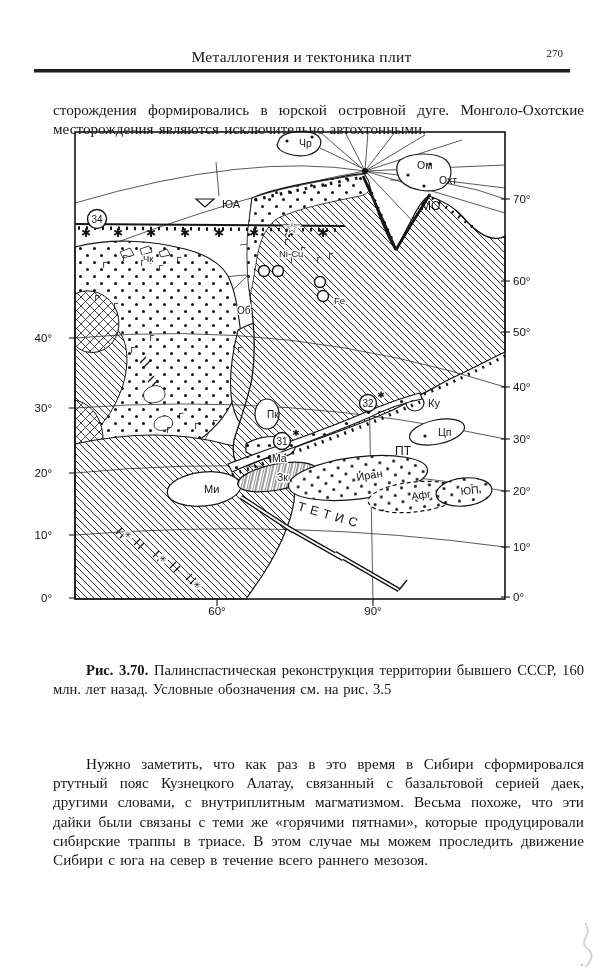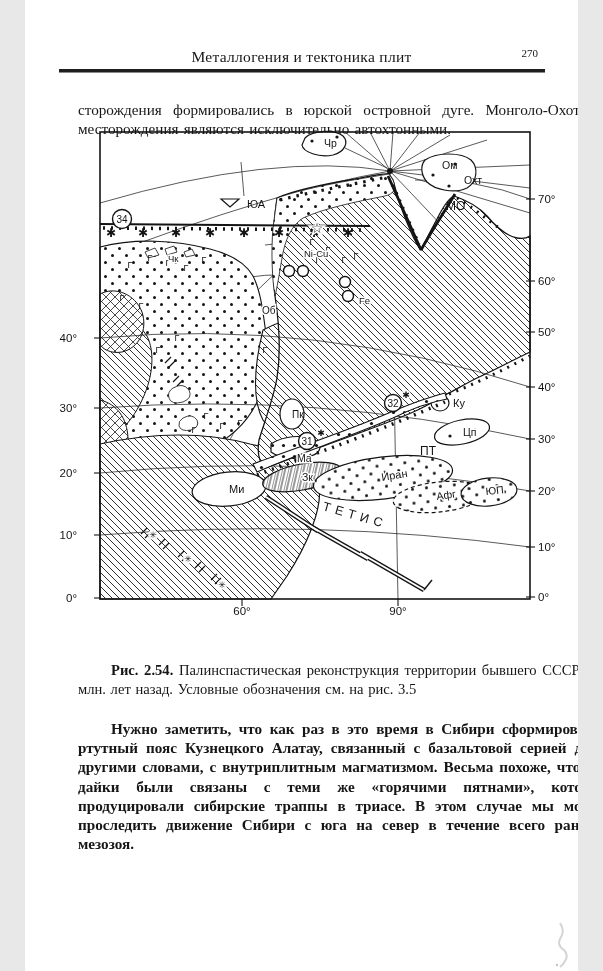--- a/index.html
+++ b/index.html
@@ -1,38 +1,38 @@
 <!DOCTYPE html>
 <html><head>
 <meta charset="utf-8">
 <style>
   html,body{margin:0;padding:0;background:#e8e8e8;}
   .page{
-    position:relative; width:553px; height:971px; background:#ffffff;
+    position:relative; width:603px; height:971px; background:#ffffff;
     margin:0 auto; overflow:hidden;
     font-family:"Liberation Serif","DejaVu Serif",serif; color:#161616;
   }
   .hdr-title{
     position:absolute; left:36px; right:36px; top:48px;
     text-align:center; font-size:15.5px; letter-spacing:.3px;
   }
   .hdr-page{
     position:absolute; right:40px; top:47px; font-size:11px;
   }
   .hdr-rule{
     position:absolute; left:34px; right:33px; top:69px; height:3px;
     background:#1f1f1f; border-bottom:1px solid #8a8a8a;
   }
   .bodytext{
     position:absolute; left:37px; width:531px;
     font-size:15.2px; line-height:19.2px; text-align:justify;
     word-spacing:1.5px;
   }
   .p1{top:84px;}
-  .p2{top:703px;font-weight:bold;}
+  .p2{top:738px;}
   .p3{top:841px;}
   .indent{text-indent:33px;}
   .caption{
     position:absolute; left:37px; width:531px; top:645px;
     font-size:14.6px; line-height:19px; text-align:justify;
     text-indent:33px; word-spacing:1px;
   }
   .caption b{font-weight:bold;}
   .sect-head{font-weight:bold; text-indent:33px; margin:0 0 1px 0;}
   p{margin:16px;}
@@ -298,21 +298,21 @@
         <line x1="501" y1="547" x2="510" y2="547" stroke="#141414" stroke-width="1.1"></line>
         <text x="513" y="601" font-size="11.5">0°</text>
         <line x1="501" y1="597" x2="510" y2="597" stroke="#141414" stroke-width="1.1"></line>
         <text x="217" y="615" font-size="11.5" text-anchor="middle">60°</text>
         <line x1="217" y1="599" x2="217" y2="606" stroke="#141414" stroke-width="1.1"></line>
         <text x="373" y="615" font-size="11.5" text-anchor="middle">90°</text>
         <line x1="373" y1="599" x2="373" y2="606" stroke="#141414" stroke-width="1.1"></line>
       </g>
   </svg>
 
-  <p class="caption"><b>Рис. 2.54.</b><span> Палинспастическая реконструкция территории бывшего СССР, 160 млн. лет назад. Условные обозначения см. на рис. 3.5</span></p>
+  <p class="caption"><b>Рис. 3.70.</b><span> Палинспастическая реконструкция территории бывшего СССР, 160 млн. лет назад. Условные обозначения см. на рис. 3.5</span></p>
 
   <p class="bodytext p2 indent">Нужно заметить, что как раз в это время в Сибири сформировался ртутный пояс Кузнецкого Алатау, связанный с базальтовой серией даек, другими словами, с внутриплитным магматизмом. Весьма похоже, что эти дайки были связаны с теми же «горячими пятнами», которые продуцировали сибирские траппы в триасе. В этом случае мы можем проследить движение Сибири с юга на север в течение всего раннего мезозоя.</p>
 
 
   <svg class="smudge" width="20" height="50" viewBox="0 0 20 50">
     <path d="M10,4 q5,8 1,14 q-5,8 3,13 q5,5 1,11 q-2,4 -5,6" stroke="#bdbdbd" stroke-width="2" fill="none" opacity="0.65"></path>
     <circle cx="7" cy="46" r="1.2" fill="#c4c4c4"></circle>
   </svg>
 
 </div>

